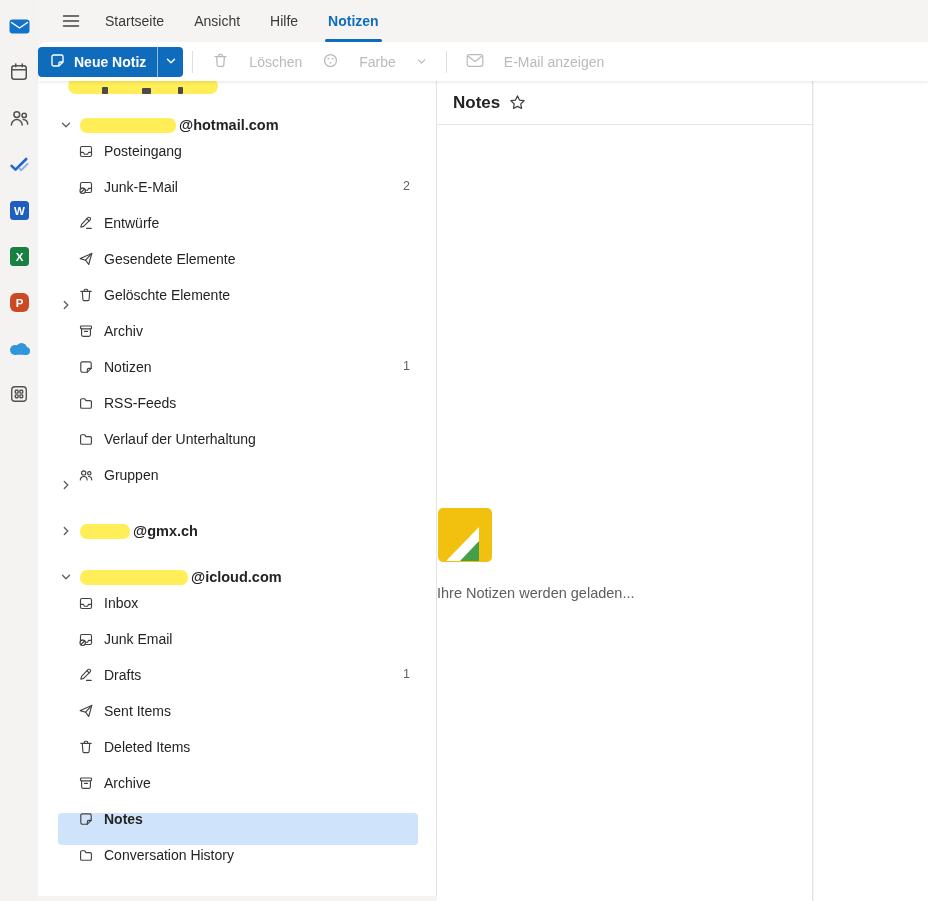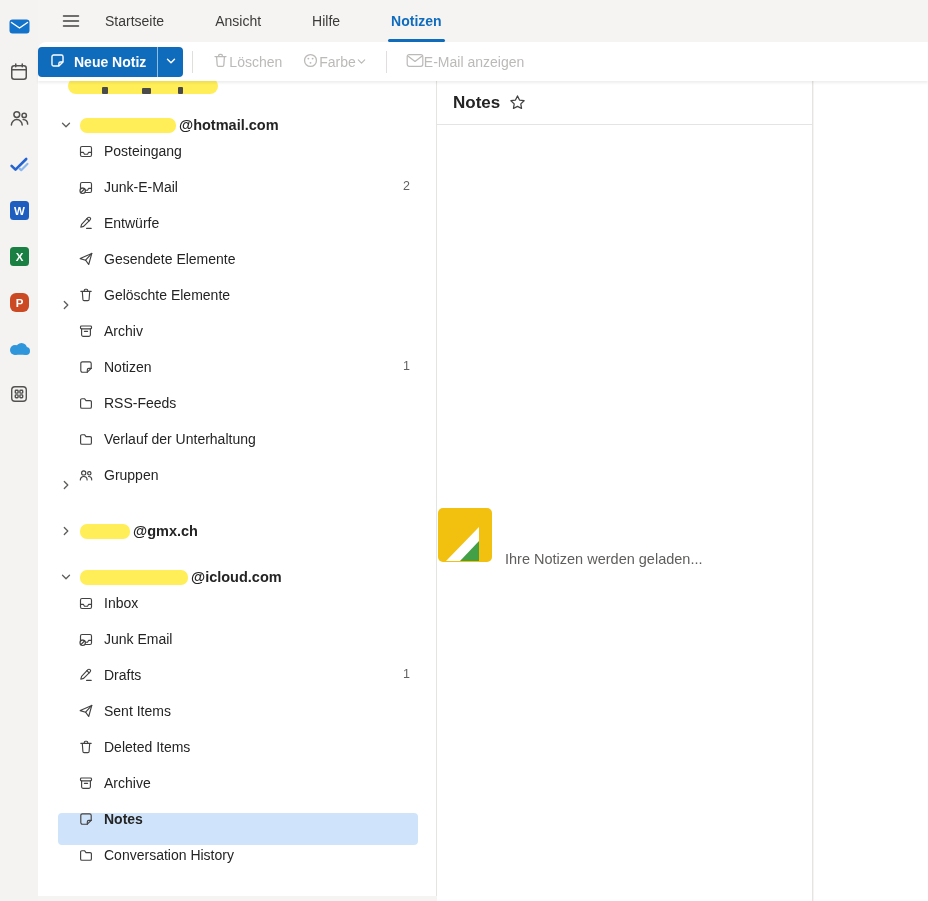--- a/index.html
+++ b/index.html
@@ -6,32 +6,32 @@
   html,body { width:928px; height:901px; overflow:hidden; }
   body { font-family:"Liberation Sans", sans-serif; background:#f5f4f3; position:relative; color:#242424; }
 
   
   .rail { position:absolute; left:0; top:0; width:38px; height:100%; background:#f4f3f2; display:flex; flex-direction:column; align-items:center; padding-top:16px; gap:22px; }
   .rail-item { width:25px; height:24px; display:flex; align-items:center; justify-content:center; cursor:pointer; }
 
   
   .tabbar { position:absolute; left:38px; top:0; right:0; height:42px; display:flex; align-items:stretch; background:#f5f4f3; }
   .hamburger { width:18px; margin-left:24px; margin-right:10px; display:flex; align-items:center; cursor:pointer; }
-  .tabs { display:flex; height:100%;gap:21px; }
+  .tabs { display:flex; height:100%; }
   .tab { padding:0 15px; display:flex; align-items:center; font-size:14px; color:#3b3a39; position:relative; cursor:pointer; }
   .tab.active { color:#0f6cbd; font-weight:600; }
   .tab.active::after { content:""; position:absolute; left:12px; right:12px; bottom:0; height:3px; border-radius:2px; background:#0f6cbd; }
 
   
   .ribbon { position:absolute; left:38px; top:42px; right:0; height:39px; background:#fff; border-top-left-radius:8px; display:flex; align-items:center; box-shadow:0 2px 3px rgba(0,0,0,.07); z-index:5; }
   .newnote { display:flex; align-items:stretch; height:30px; border-radius:4px; overflow:hidden; background:#0f6cbd; color:#fff; cursor:pointer; }
   .nn-main { display:flex; align-items:center; gap:8px; padding:0 11px; font-size:14px; font-weight:600; }
   .nn-split { width:26px; display:flex; align-items:center; justify-content:center; border-left:1px solid rgba(255,255,255,.55); }
   .tb-divider { width:1px; height:22px; background:#e1dfdd; margin:0 9px; }
-  .tb-btn { display:flex; align-items:center; gap:0; height:30px; padding:0 10px; background:transparent; border:none; font-family:inherit; font-size:14px; color:#bcbab8; cursor:default; }
+  .tb-btn { display:flex; align-items:center; gap:20px; height:30px; padding:0 10px; background:transparent; border:none; font-family:inherit; font-size:14px; color:#bcbab8; cursor:default; }
 
   
   .folderpane { position:absolute; left:38px; top:81px; width:399px; bottom:5px; background:#fff; border-right:1px solid #e6e4e2; overflow:hidden; }
   .listpane   { position:absolute; left:437px; top:81px; width:376px; bottom:0; background:#fff; border-right:1px solid #e6e4e2; }
   .readingpane{ position:absolute; left:814px; top:81px; right:0; bottom:0; background:#fff; }
 
   
   .clip-row { height:16px; position:relative; overflow:hidden; }
   .clip-row .redact-big { position:absolute; left:30px; top:-3px; width:150px; height:16px; border-radius:8px; background:#ffee57; }
   .frag { position:absolute; background:#4a4a4a; border-radius:1px; }
@@ -47,21 +47,21 @@
   .folder-row .chev { width:18px; display:flex; align-items:center; }
   .folder-row .ficon { width:16px; height:16px; margin-right:10px; display:flex; align-items:center; }
   .flabel { font-size:14px; color:#242424; }
   .folder-row.selected .flabel { font-weight:600; }
   .fcount { margin-left:auto; margin-right:26px; font-size:12.5px; color:#616161; }
 
   
   .pane-header { height:44px; display:flex; align-items:center; gap:9px; padding:0 16px; border-bottom:1px solid #e6e4e2; }
   .pane-title { font-size:17px; font-weight:700; color:#242424; }
   .star { display:flex; align-items:center; cursor:pointer; }
-  .loading { display:flex; align-items:flex-end; margin-top:382px; gap:12px; }
+  .loading { display:flex; flex-direction:column; align-items:flex-start; margin-top:382px; gap:18px; }
   .loading-text { font-size:14.5px; color:#5f5e5c; }
 </style>
 </head>
 <body>
 
 <div class="rail">
     <div class="rail-item">
       <span><svg width="21" height="19" viewBox="0 0 21 19">
           <rect x="0.5" y="2.5" width="20" height="14" rx="3" fill="#1372ca"></rect>
           <path d="M2.5 5.5 L10.5 11 18.5 5.5" fill="none" stroke="#ffffff" stroke-width="1.5" stroke-linecap="round" stroke-linejoin="round"></path>

